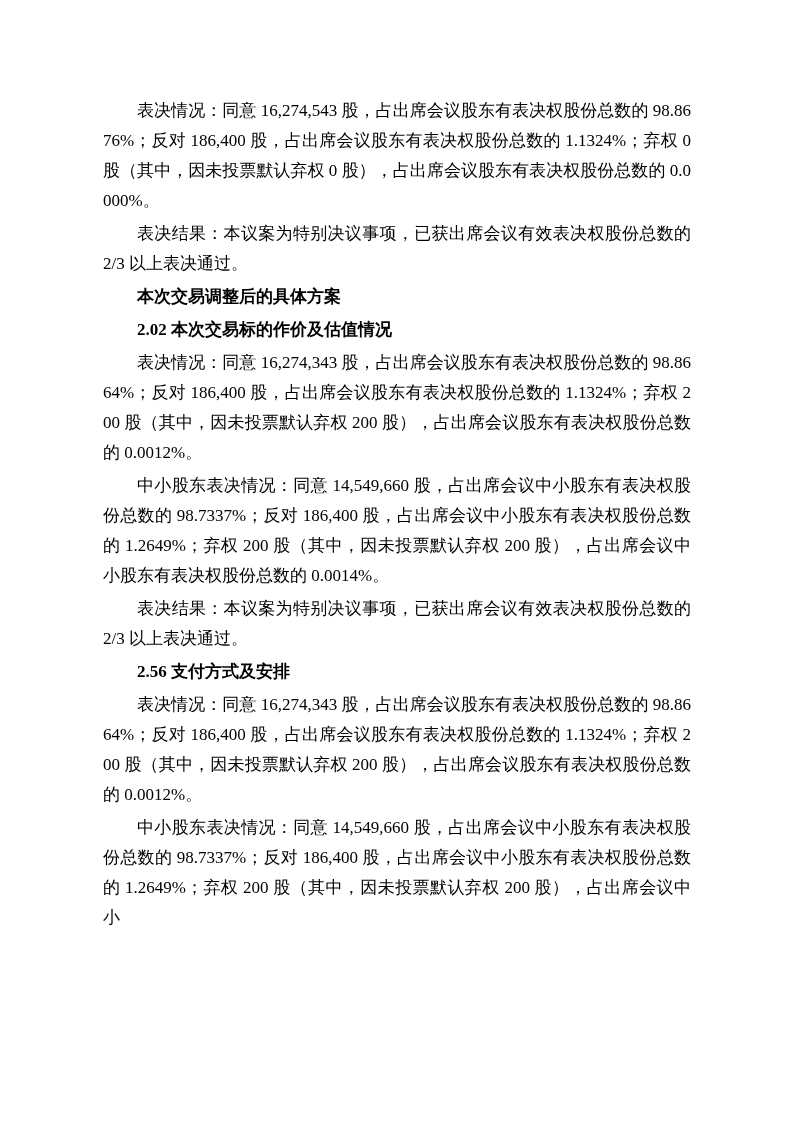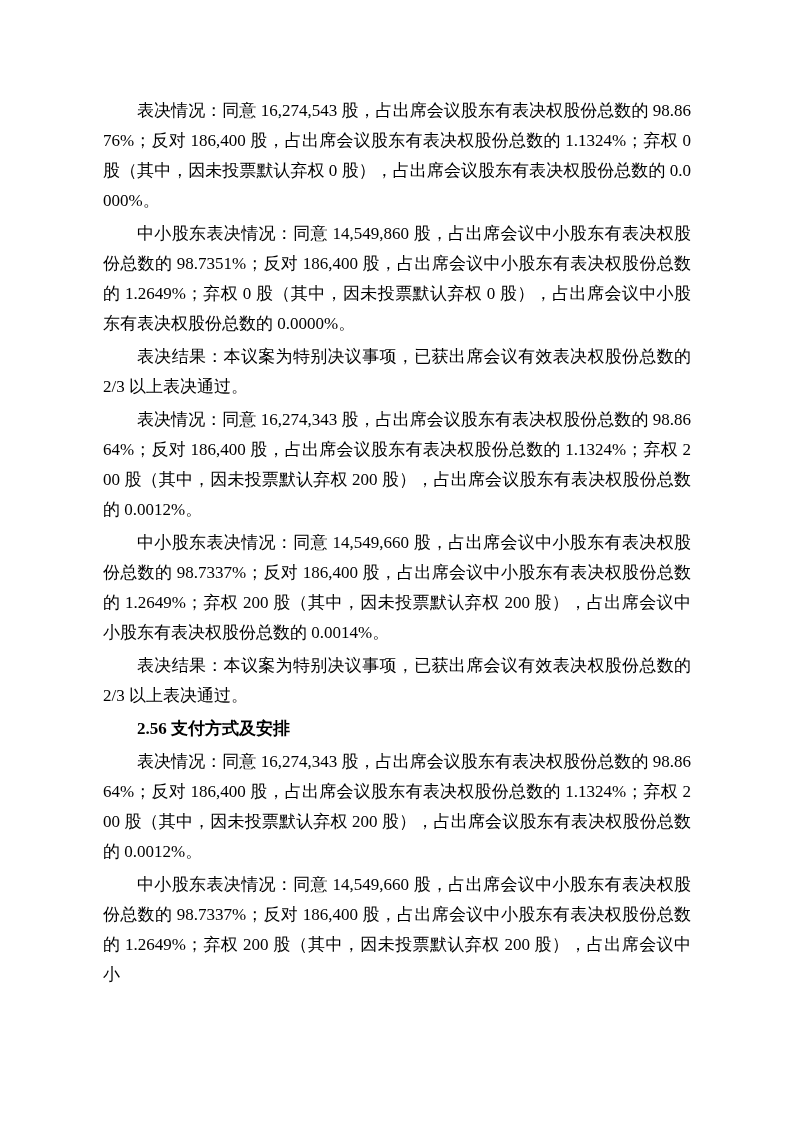--- a/index.html
+++ b/index.html
@@ -35,22 +35,23 @@
   .content p.heading {
     font-weight: bold;
   }
 </style>
 </head>
 <body>
 
 <div class="page">
   <div class="content">
     <p class="body">表决情况：同意 16,274,543 股，占出席会议股东有表决权股份总数的 98.8676%；反对 186,400 股，占出席会议股东有表决权股份总数的 1.1324%；弃权 0 股（其中，因未投票默认弃权 0 股），占出席会议股东有表决权股份总数的 0.0000%。</p>
-    <p class="body">中小股东表决情况：同意 14,549,860 股，占出席会议中小股东有表决权股份总数的 98.7351%；反对 186,400 股，占出席会议中小股东有表决权股份总数的 1.2649%；弃权 0 股（其中，因未投票默认弃权 0 股），占出席会议中小股东有表决权股份总数的 0.0000%。</p>
     <p class="body">表决结果：本议案为特别决议事项，已获出席会议有效表决权股份总数的 2/3 以上表决通过。</p>
+    <p class="heading">本次交易调整后的具体方案</p>
+    <p class="heading">2.02 本次交易标的作价及估值情况</p>
     <p class="body">表决情况：同意 16,274,343 股，占出席会议股东有表决权股份总数的 98.8664%；反对 186,400 股，占出席会议股东有表决权股份总数的 1.1324%；弃权 200 股（其中，因未投票默认弃权 200 股），占出席会议股东有表决权股份总数的 0.0012%。</p>
     <p class="body">中小股东表决情况：同意 14,549,660 股，占出席会议中小股东有表决权股份总数的 98.7337%；反对 186,400 股，占出席会议中小股东有表决权股份总数的 1.2649%；弃权 200 股（其中，因未投票默认弃权 200 股），占出席会议中小股东有表决权股份总数的 0.0014%。</p>
     <p class="body">表决结果：本议案为特别决议事项，已获出席会议有效表决权股份总数的 2/3 以上表决通过。</p>
     <p class="heading">2.56 支付方式及安排</p>
     <p class="body">表决情况：同意 16,274,343 股，占出席会议股东有表决权股份总数的 98.8664%；反对 186,400 股，占出席会议股东有表决权股份总数的 1.1324%；弃权 200 股（其中，因未投票默认弃权 200 股），占出席会议股东有表决权股份总数的 0.0012%。</p>
     <p class="body">中小股东表决情况：同意 14,549,660 股，占出席会议中小股东有表决权股份总数的 98.7337%；反对 186,400 股，占出席会议中小股东有表决权股份总数的 1.2649%；弃权 200 股（其中，因未投票默认弃权 200 股），占出席会议中小</p>
   </div>
 </div>
 
 </body></html>

